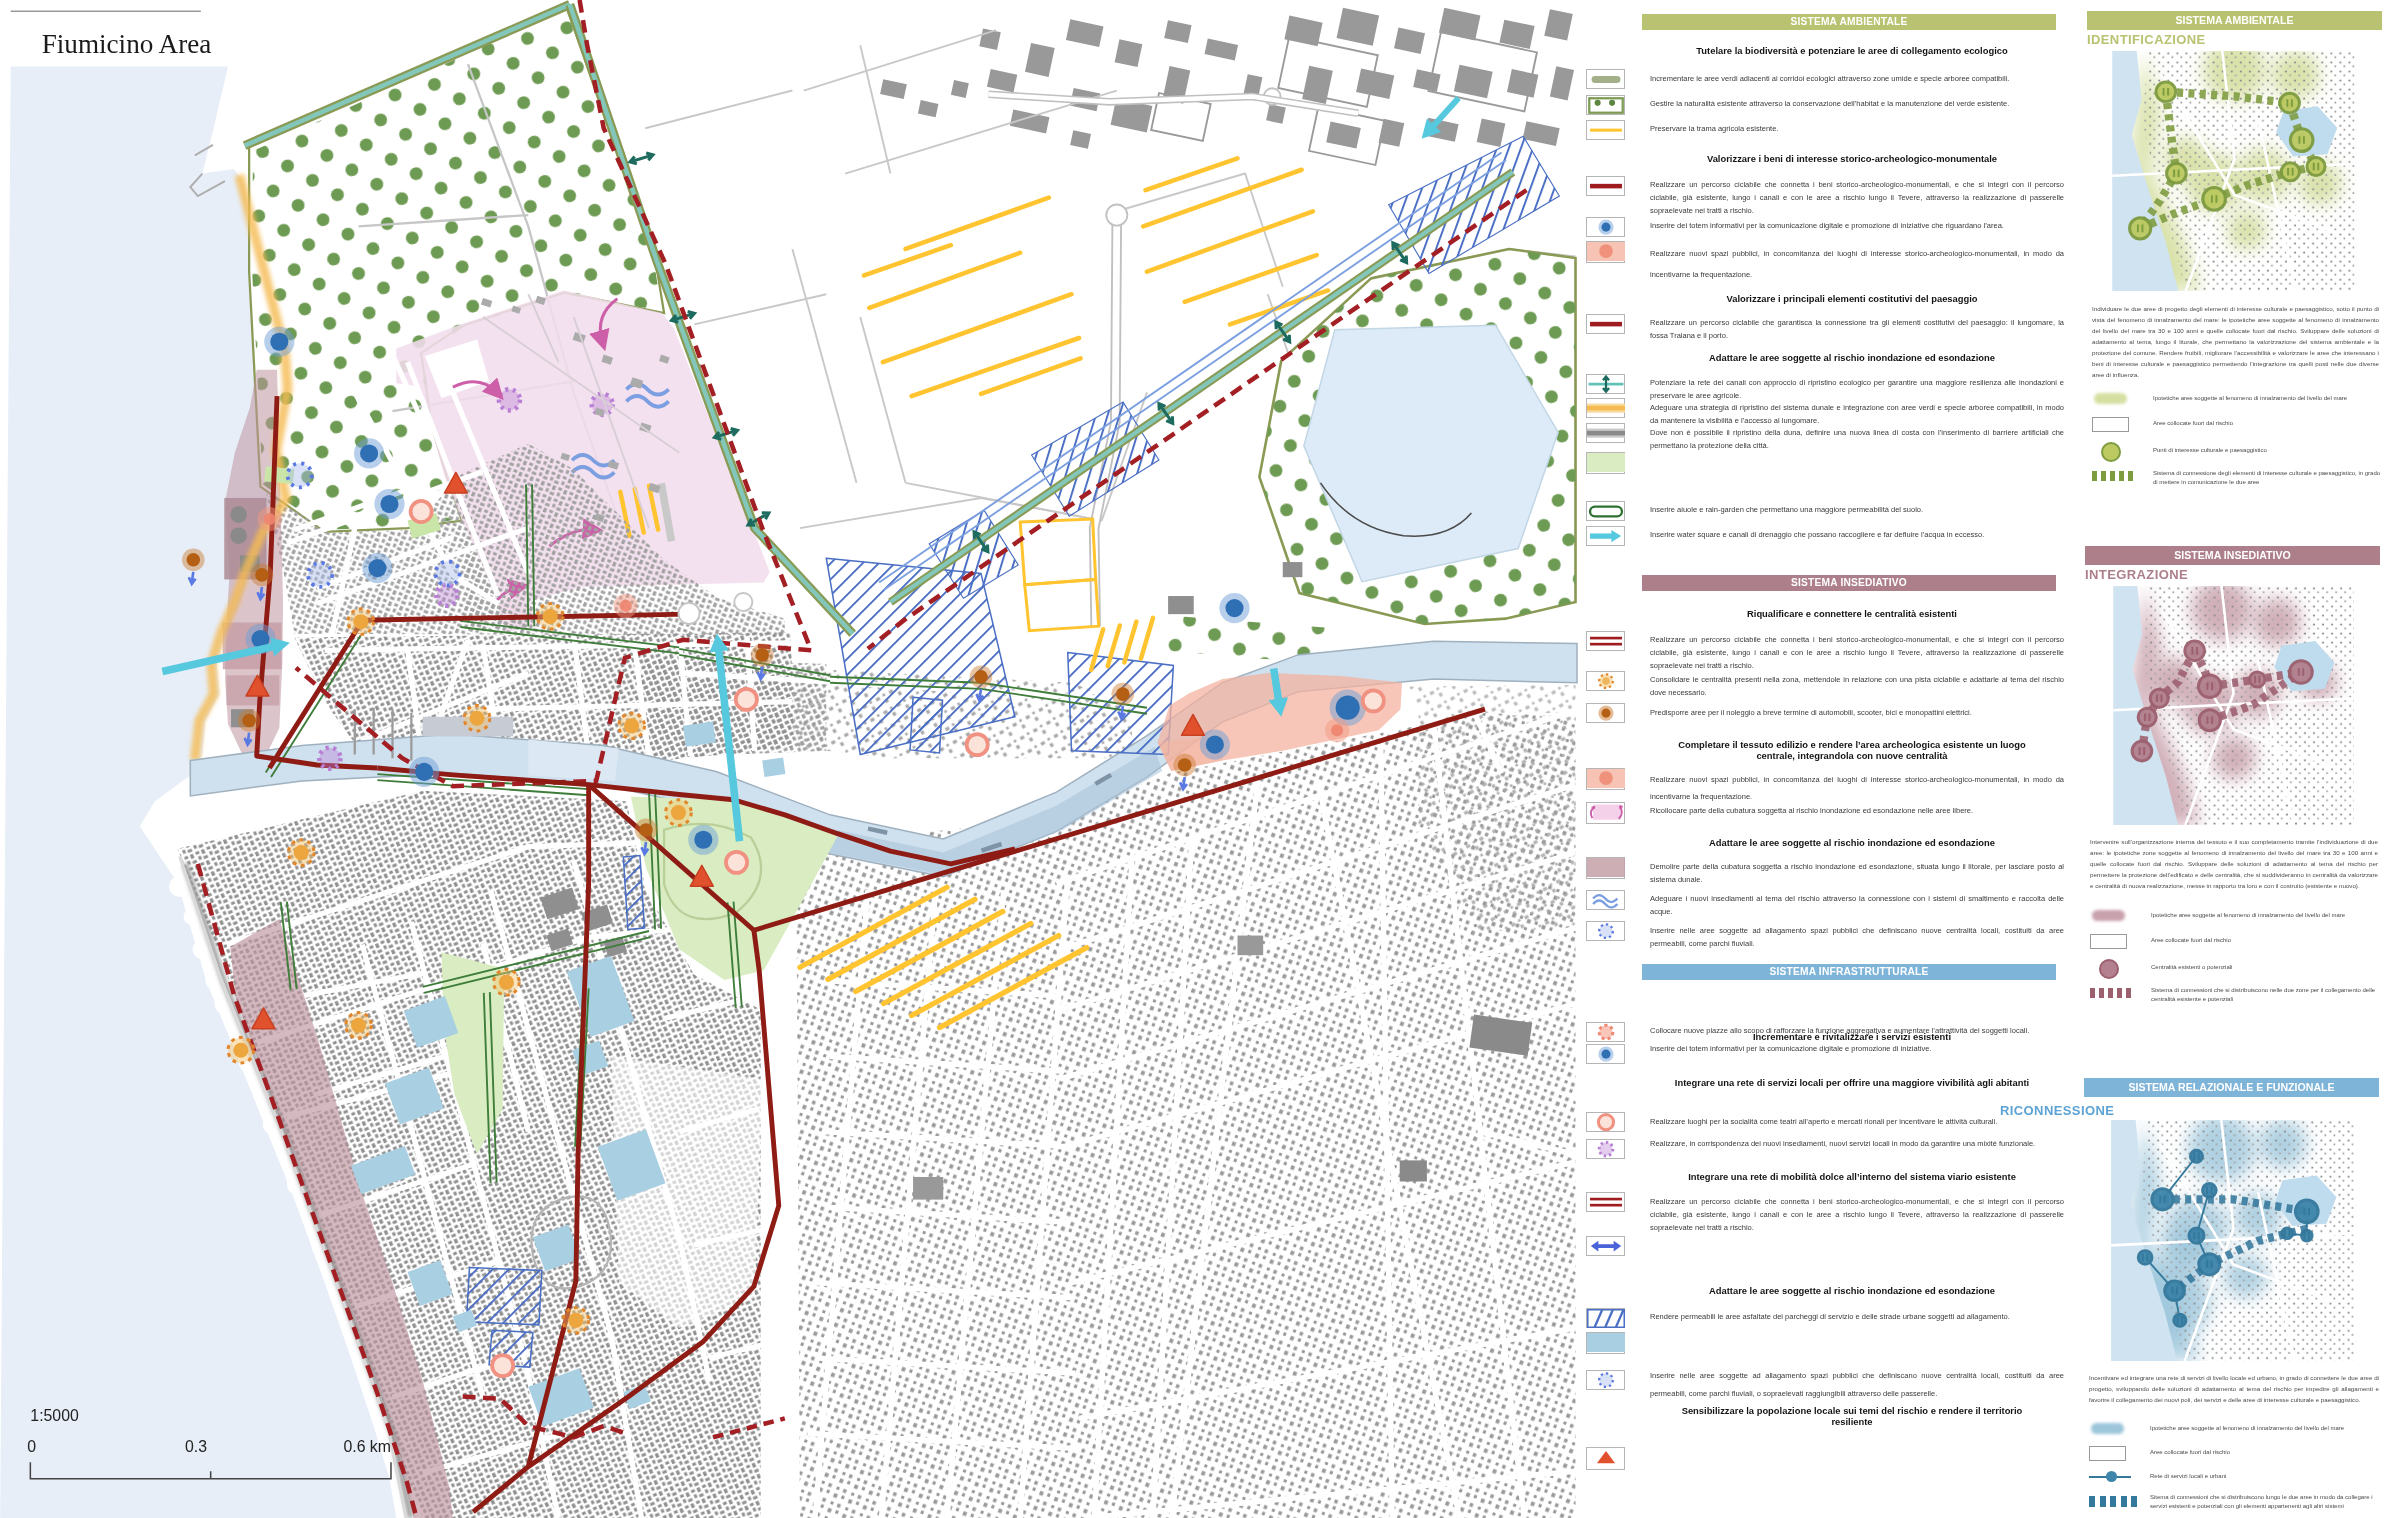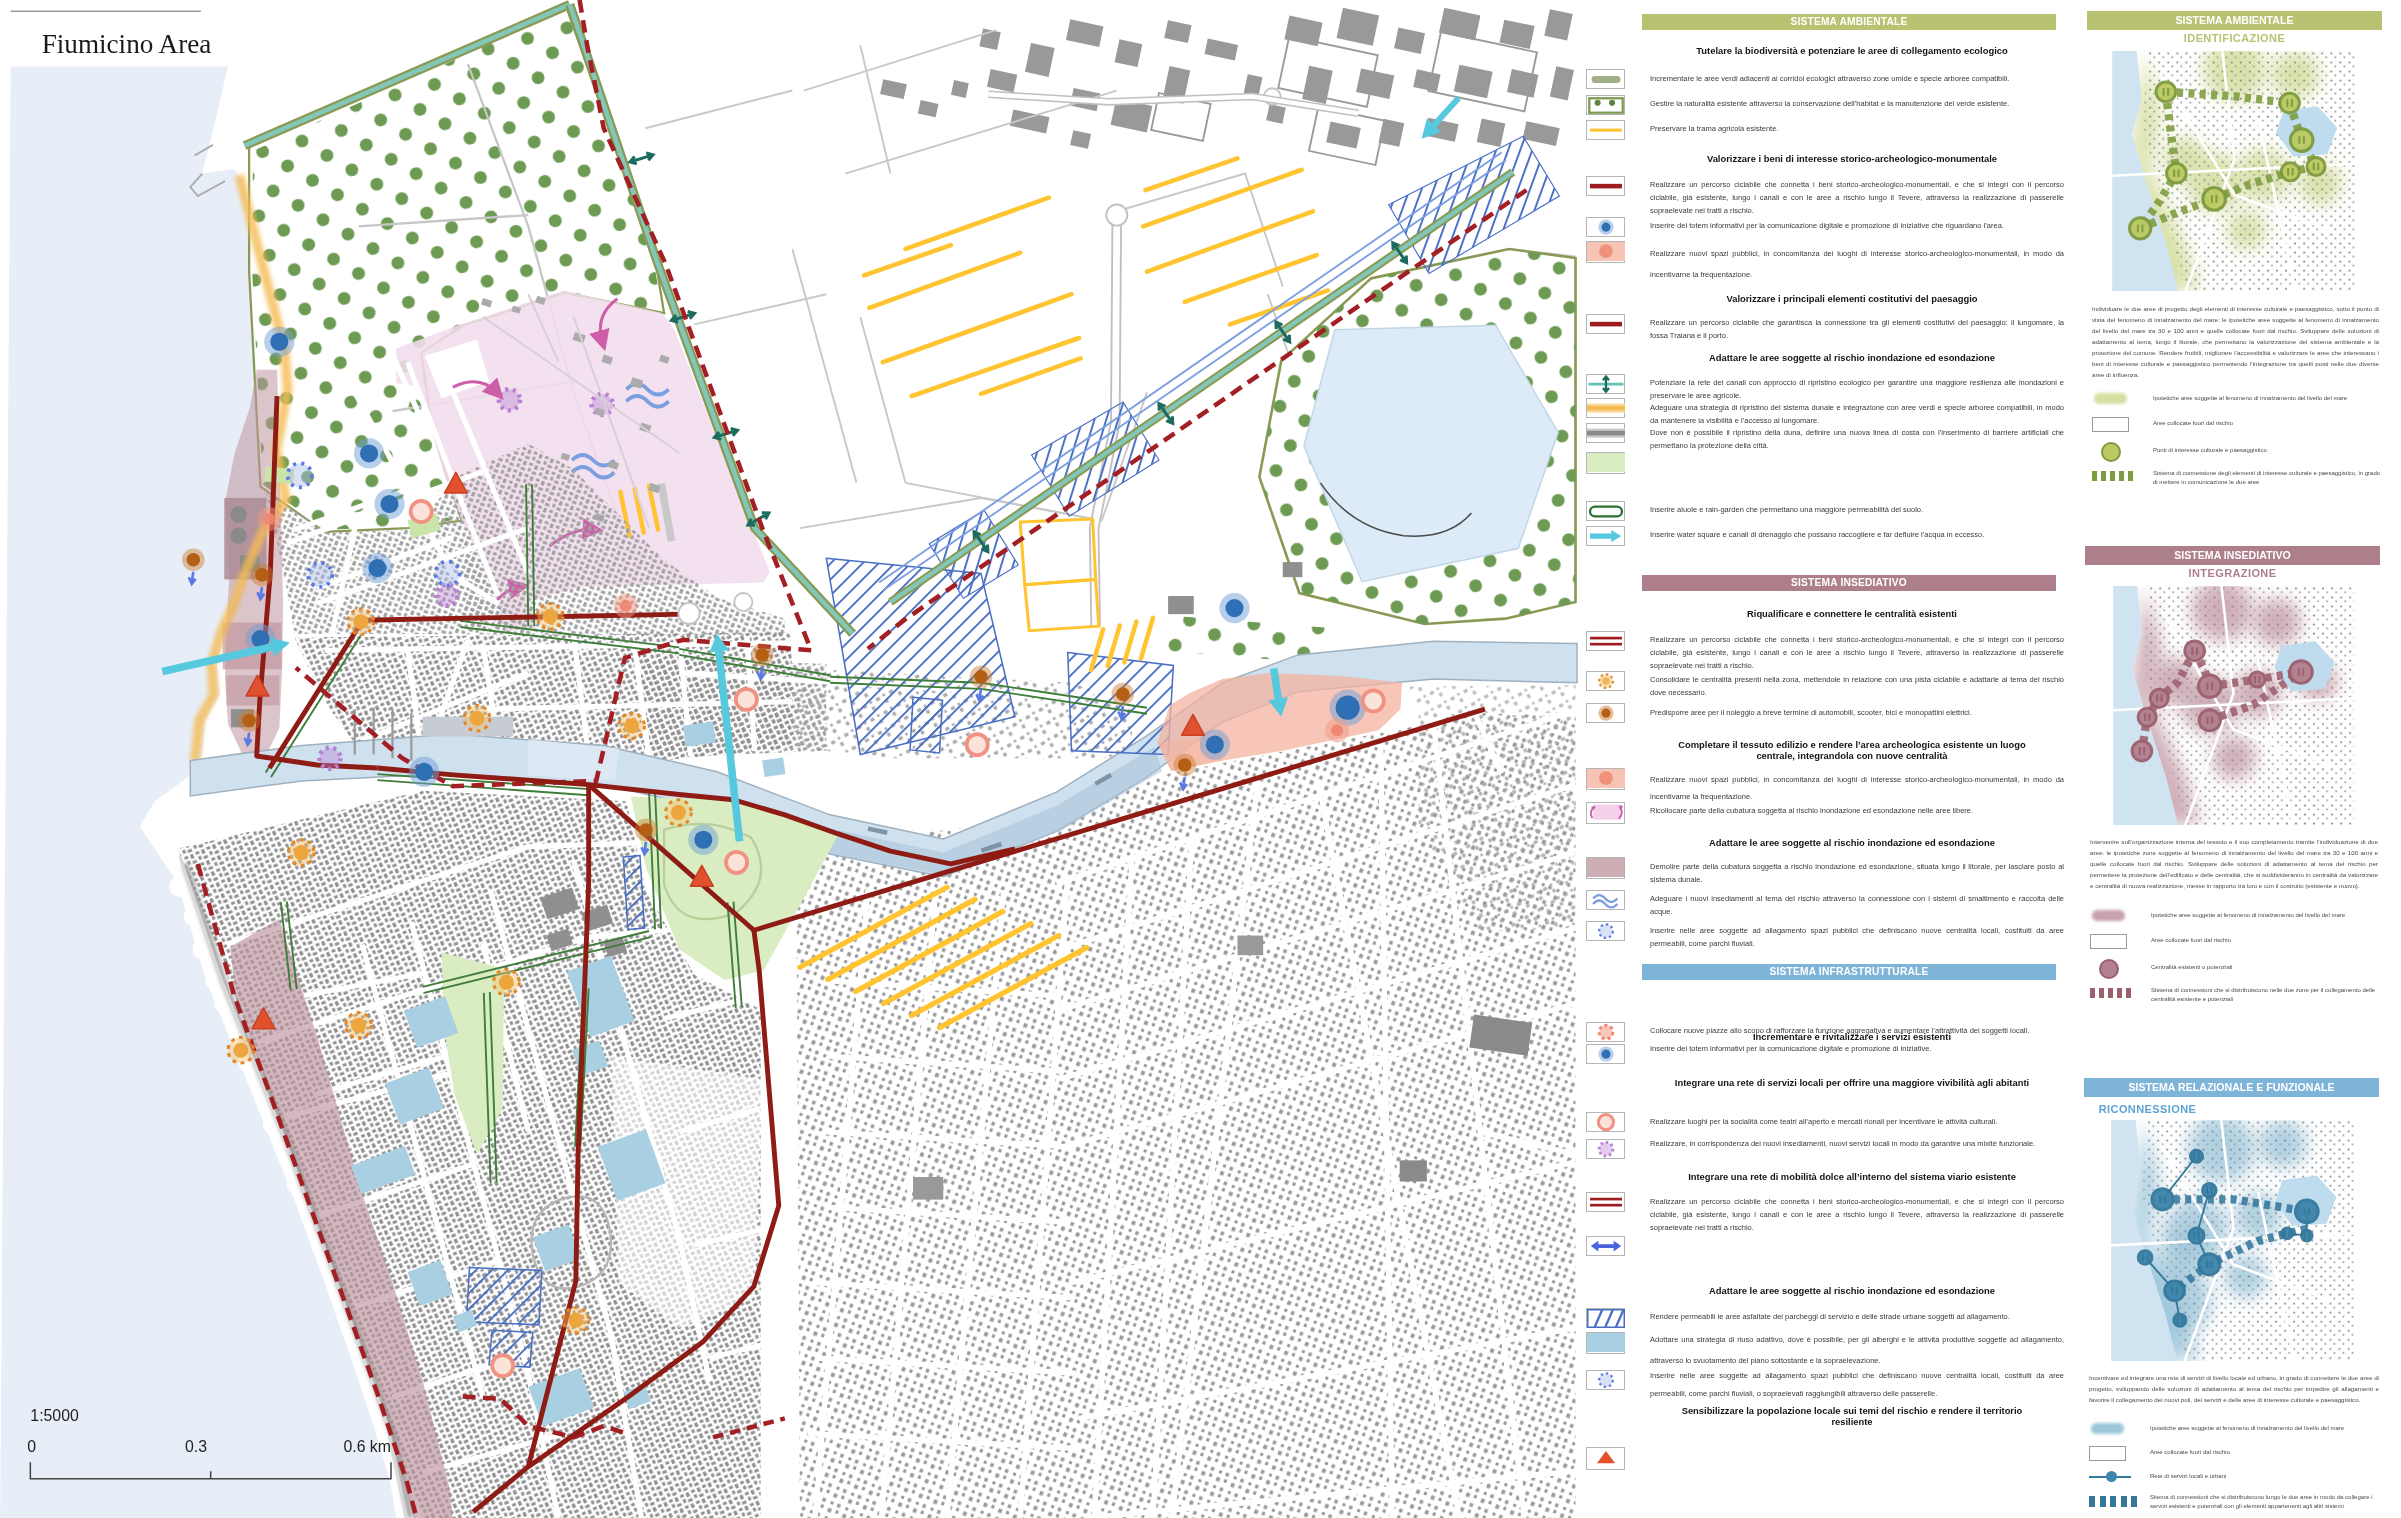--- a/index.html
+++ b/index.html
@@ -4,21 +4,21 @@
 <style>
   html,body{margin:0;padding:0;background:#fff;}
   #page{position:relative;width:2401px;height:1518px;overflow:hidden;background:#fff;
         font-family:"Liberation Sans", sans-serif;}
   .abs{position:absolute;}
   .ltxt{position:absolute;left:1650px;width:414px;font-size:7.5px;line-height:13px;color:#3a3a3a;text-align:justify;}
   .lico{position:absolute;left:1586px;width:39px;height:20.4px;background:#fff;border:0.8px solid #b5b5b5;box-sizing:border-box;}
   .ltitle{position:absolute;left:1636px;width:432px;text-align:center;font-weight:bold;font-size:9.4px;color:#141414;}
   .hbar{position:absolute;left:1642px;width:414px;height:16px;text-align:center;font-weight:bold;font-size:10.2px;color:#fff;line-height:16px;letter-spacing:0.2px;}
   .cbar{position:absolute;width:295px;height:19px;text-align:center;font-weight:bold;font-size:10.6px;color:#fff;line-height:19px;}
-  .csub{position:absolute;width:295px;text-align:center;font-weight:bold;font-size:11px;letter-spacing:0.4px;}
+  .csub{position:absolute;width:295px;text-align:left;font-weight:bold;font-size:13px;letter-spacing:0.4px;}
   .cpar{position:absolute;font-size:6.2px;line-height:11px;color:#4a4a4a;text-align:justify;}
   .cleg{position:absolute;font-size:6px;line-height:1.5;color:#4a4a4a;}
 </style>
 </head>
 <body>
 <div id="page">
 
 <svg class="abs" style="left:0;top:0" width="1630" height="1518" viewBox="0 0 2160 2012">
 <defs>
   <pattern id="dots" width="54" height="54" patternUnits="userSpaceOnUse" patternTransform="rotate(-15)">
@@ -865,21 +865,20 @@
         <rect x="1" y="1" width="48" height="23" fill="#fff" stroke="#4a6fc4" stroke-width="2"></rect>
         <path d="M10,24 L20,1 M24,24 L34,1 M38,24 L48,1" stroke="#4a6fc4" stroke-width="3"></path>
       </svg>
     </div>
 <div class="ltxt" style="top:1310px">Rendere permeabili le aree asfaltate dei parcheggi di servizio e delle strade urbane soggetti ad allagamento.</div>
 <div class="lico" style="top:1332px;height:22px">
       <svg width="38" height="19" viewBox="0 0 50 25" style="display:block;margin:auto">
         <rect x="0" y="0" width="50" height="25" fill="#a9cfe3"></rect>
       </svg>
     </div>
-<div class="ltxt" style="top:1329px;line-height:21px">Adottare una strategia di riuso adattivo, dove è possibile, per gli alberghi e le attività produttive soggette ad allagamento, attraverso lo svuotamento del piano sottostante e la sopraelevazione.</div>
 <div class="lico" style="top:1370px;height:20.4px">
       <svg width="38" height="19" viewBox="0 0 50 25" style="display:block;margin:auto">
         <circle cx="25" cy="12" r="9" fill="#aabdee" fill-opacity="0.45" stroke="#5b79e3" stroke-width="3" stroke-dasharray="3 4"></circle>
       </svg>
     </div>
 <div class="ltxt" style="top:1367px;line-height:18px">Inserire nelle aree soggette ad allagamento spazi pubblici che definiscano nuove centralità locali, costituiti da aree permeabili, come parchi fluviali, o sopraelevati raggiungibili attraverso delle passerelle.</div>
 <div class="ltitle" style="top:1405px">Sensibilizzare la popolazione locale sui temi del rischio e rendere il territorio<br>resiliente</div>
 <div class="lico" style="top:1447px;height:23.4px">
       <svg width="38" height="19" viewBox="0 0 50 25" style="display:block;margin:auto">
         <path d="M25,4 L37,20 L13,20 Z" fill="#e2512e"></path>

